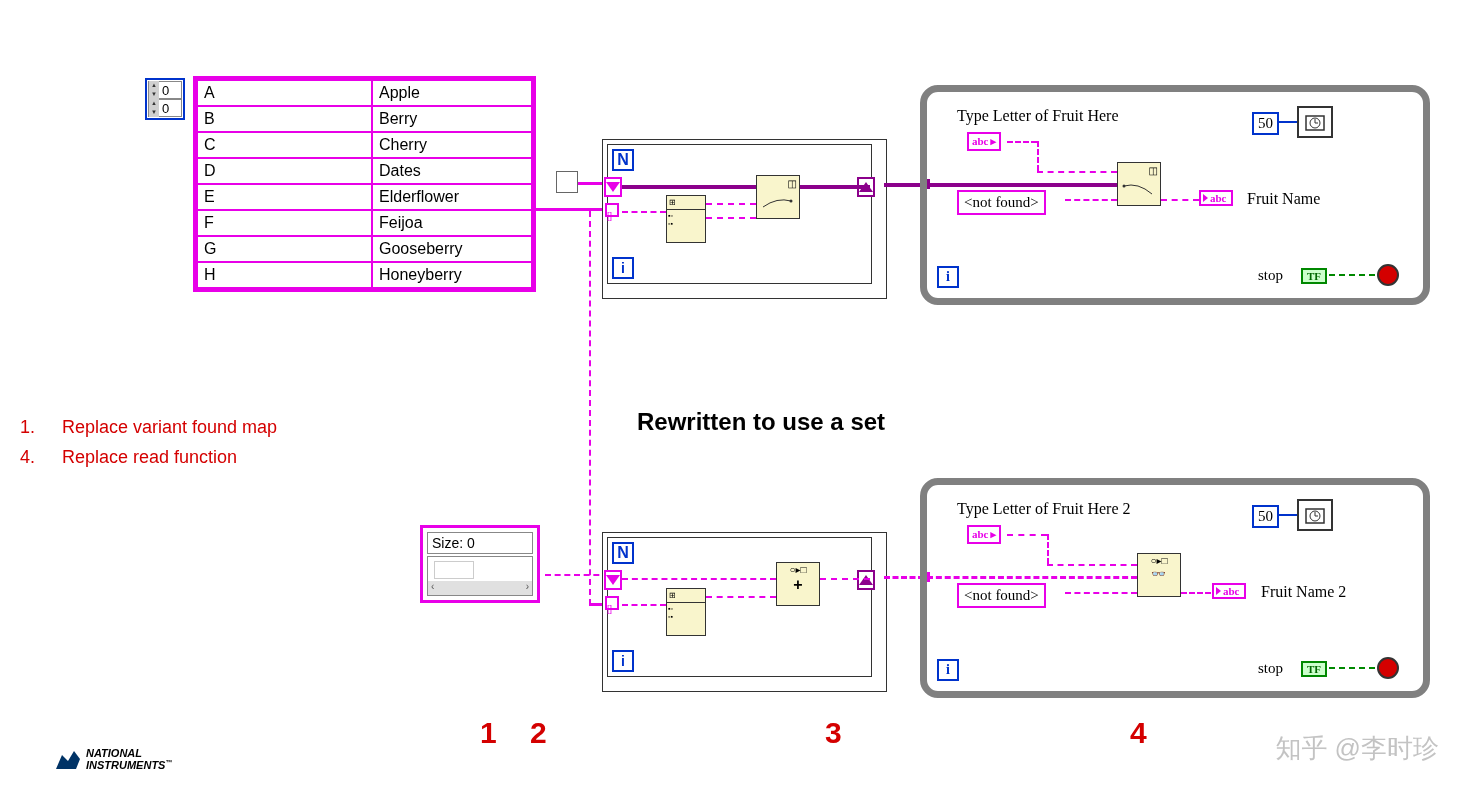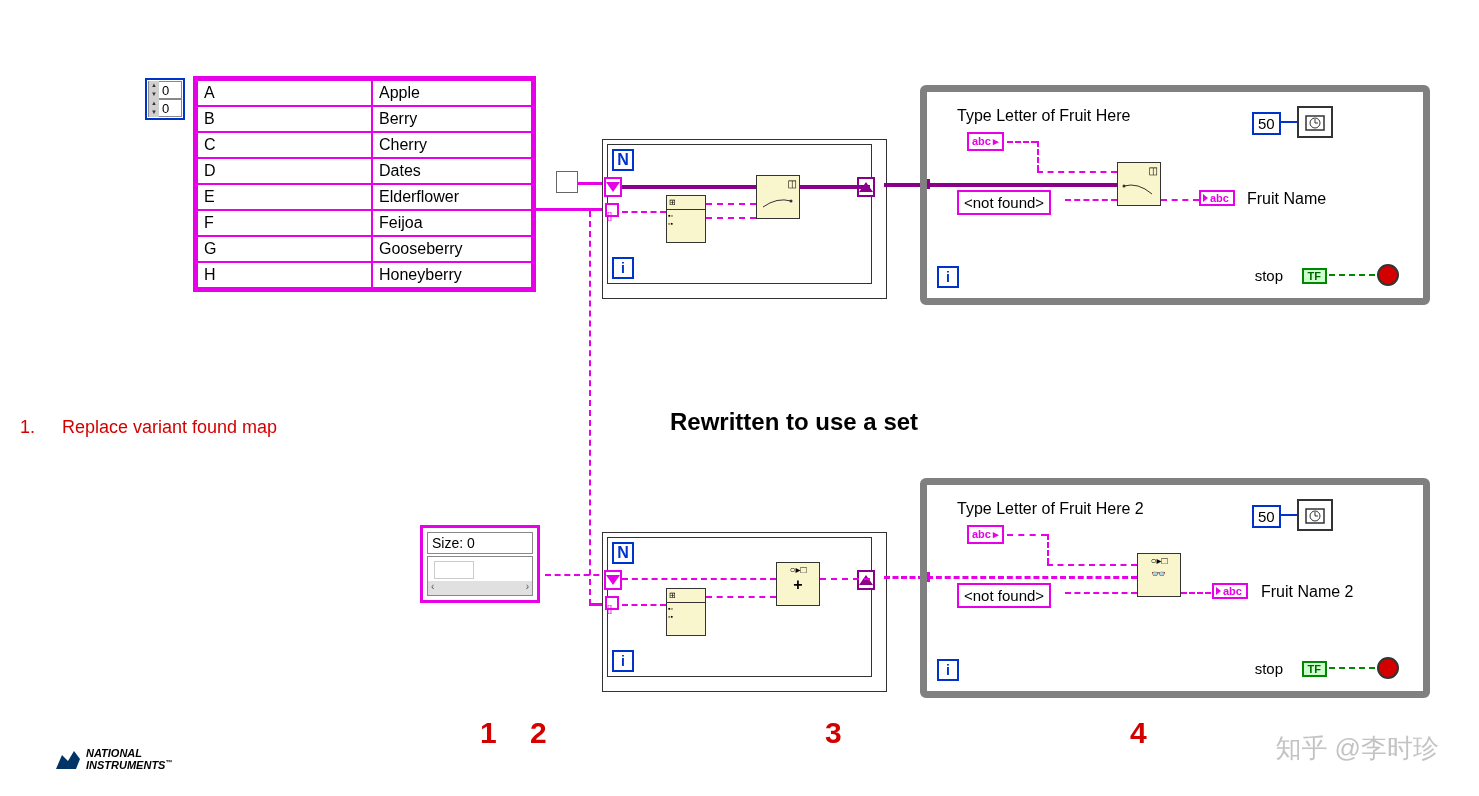--- a/index.html
+++ b/index.html
@@ -29,21 +29,21 @@
 .forloop-inner { border: 1px solid #333; position: absolute; left: 4px; top: 4px; right: 14px; bottom: 14px; background: #fff; }
 .N-box { border: 2px solid #0033cc; color: #0033cc; font-weight: bold; font-size: 16px; width: 22px; height: 22px; text-align: center; line-height: 18px; background: #fff; }
 .i-box { border: 2px solid #0033cc; color: #0033cc; font-weight: bold; font-size: 14px; width: 22px; height: 22px; text-align: center; line-height: 18px; font-style: normal; background: #fff; }
 .tunnel-down { width: 0; height: 0; border-left: 7px solid transparent; border-right: 7px solid transparent; border-top: 10px solid #e800e8; background: none; }
 .tunnel-up { width: 0; height: 0; border-left: 7px solid transparent; border-right: 7px solid transparent; border-bottom: 10px solid #8b008b; }
 .tunnel-box { width: 14px; height: 14px; border: 2px solid #e800e8; background: #fff; }
 .shift-reg-l { border: 2px solid #e800e8; background: #fff; width: 18px; height: 20px; display: flex; align-items: center; justify-content: center; }
 .shift-reg-r { border: 2px solid #8b008b; background: #fff; width: 18px; height: 20px; display: flex; align-items: center; justify-content: center; }
 
 
-.while-loop { border: 7px solid #808080; border-radius: 6px; background: transparent; }
+.while-loop { border: 7px solid #808080; border-radius: 18px; background: transparent; font-family: Liberation Serif, serif; }
 
 
 .fn-node { border: 1px solid #333; background: #f9f5cc; }
 .index-array { width: 40px; height: 48px; }
 .write-map { width: 44px; height: 44px; }
 .read-map { width: 44px; height: 44px; }
 
 
 .str-ctrl { border: 2px solid #e800e8; color: #e800e8; font-size: 11px; font-weight: bold; padding: 1px 3px; background: #fff; display: inline-block; }
 .str-ind { border: 2px solid #e800e8; padding: 0 2px; background: #fff; display: inline-flex; align-items: center; }
@@ -133,23 +133,24 @@
     <tr>
           <td class="col-key">H</td>
           <td class="col-val">Honeyberry</td>
         </tr>
   </tbody>
     </table>
 </div>
 
 <div class="abs instructions" style="left:20px;top:413px">
   <div><span class="num">1.</span><span>Replace variant found map</span></div>
-</div>
-
-<div class="abs heading" style="left:670px;top:408px">Rewritten to use a set</div>
+  <div><span class="num">4.</span><span>Replace read function</span></div>
+</div>
+
+<div class="abs heading" style="left:637px;top:408px">Rewritten to use a set</div>
 
 <div class="abs empty-const" style="left:556px;top:171px"></div>
 
 <div class="wire-m abs" style="left:536px;top:208px;width:72px;height:3px"></div>
 <div class="wire-m abs" style="left:578px;top:182px;width:32px;height:3px"></div>
 
 <div class="abs forloop" style="left:602px;top:139px;width:285px;height:160px">
   <div class="forloop-inner">
     <div class="abs N-box" style="left:4px;top:4px">N</div>
     <div class="abs shift-reg-l" style="left:-4px;top:32px">

